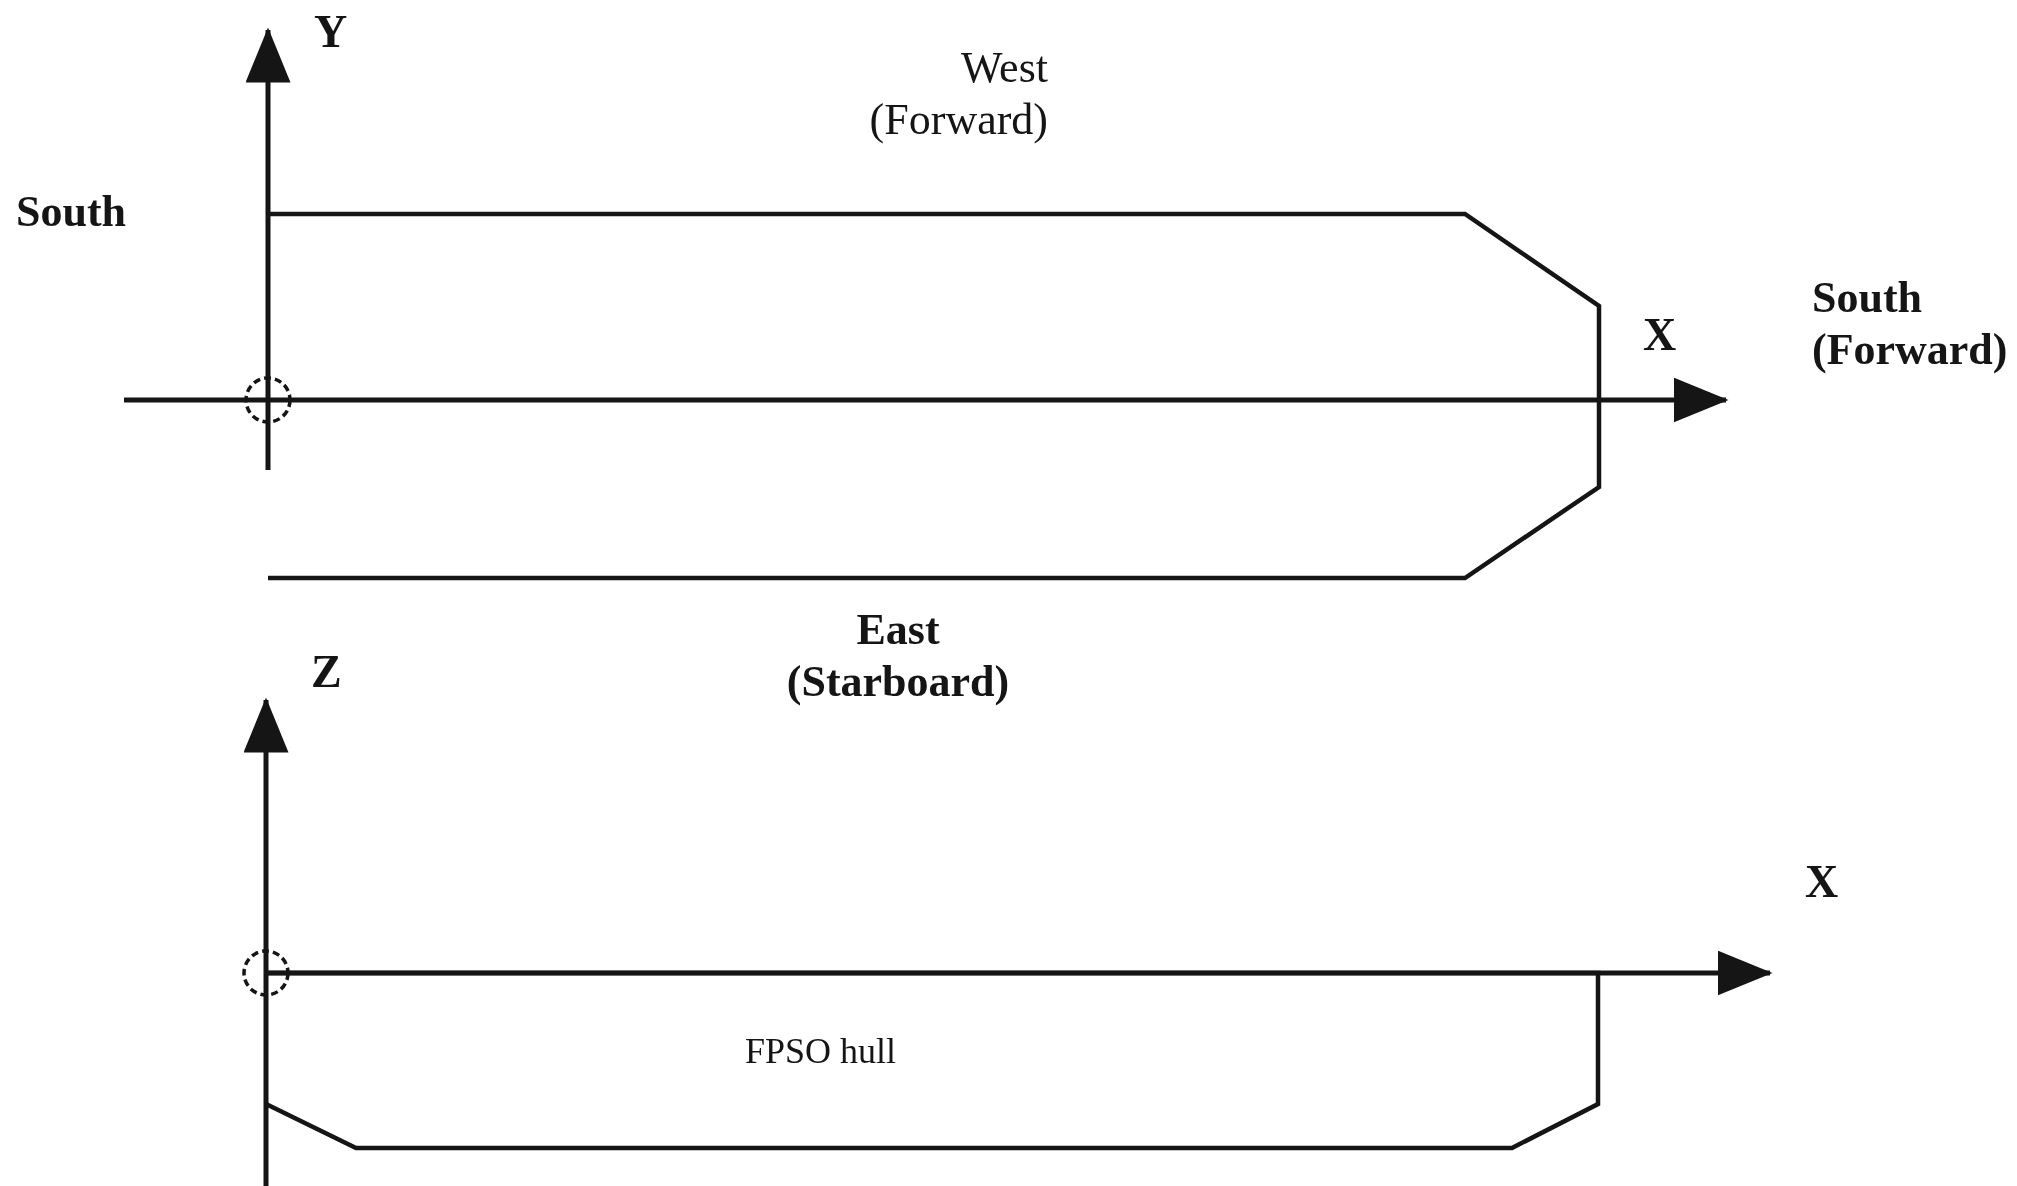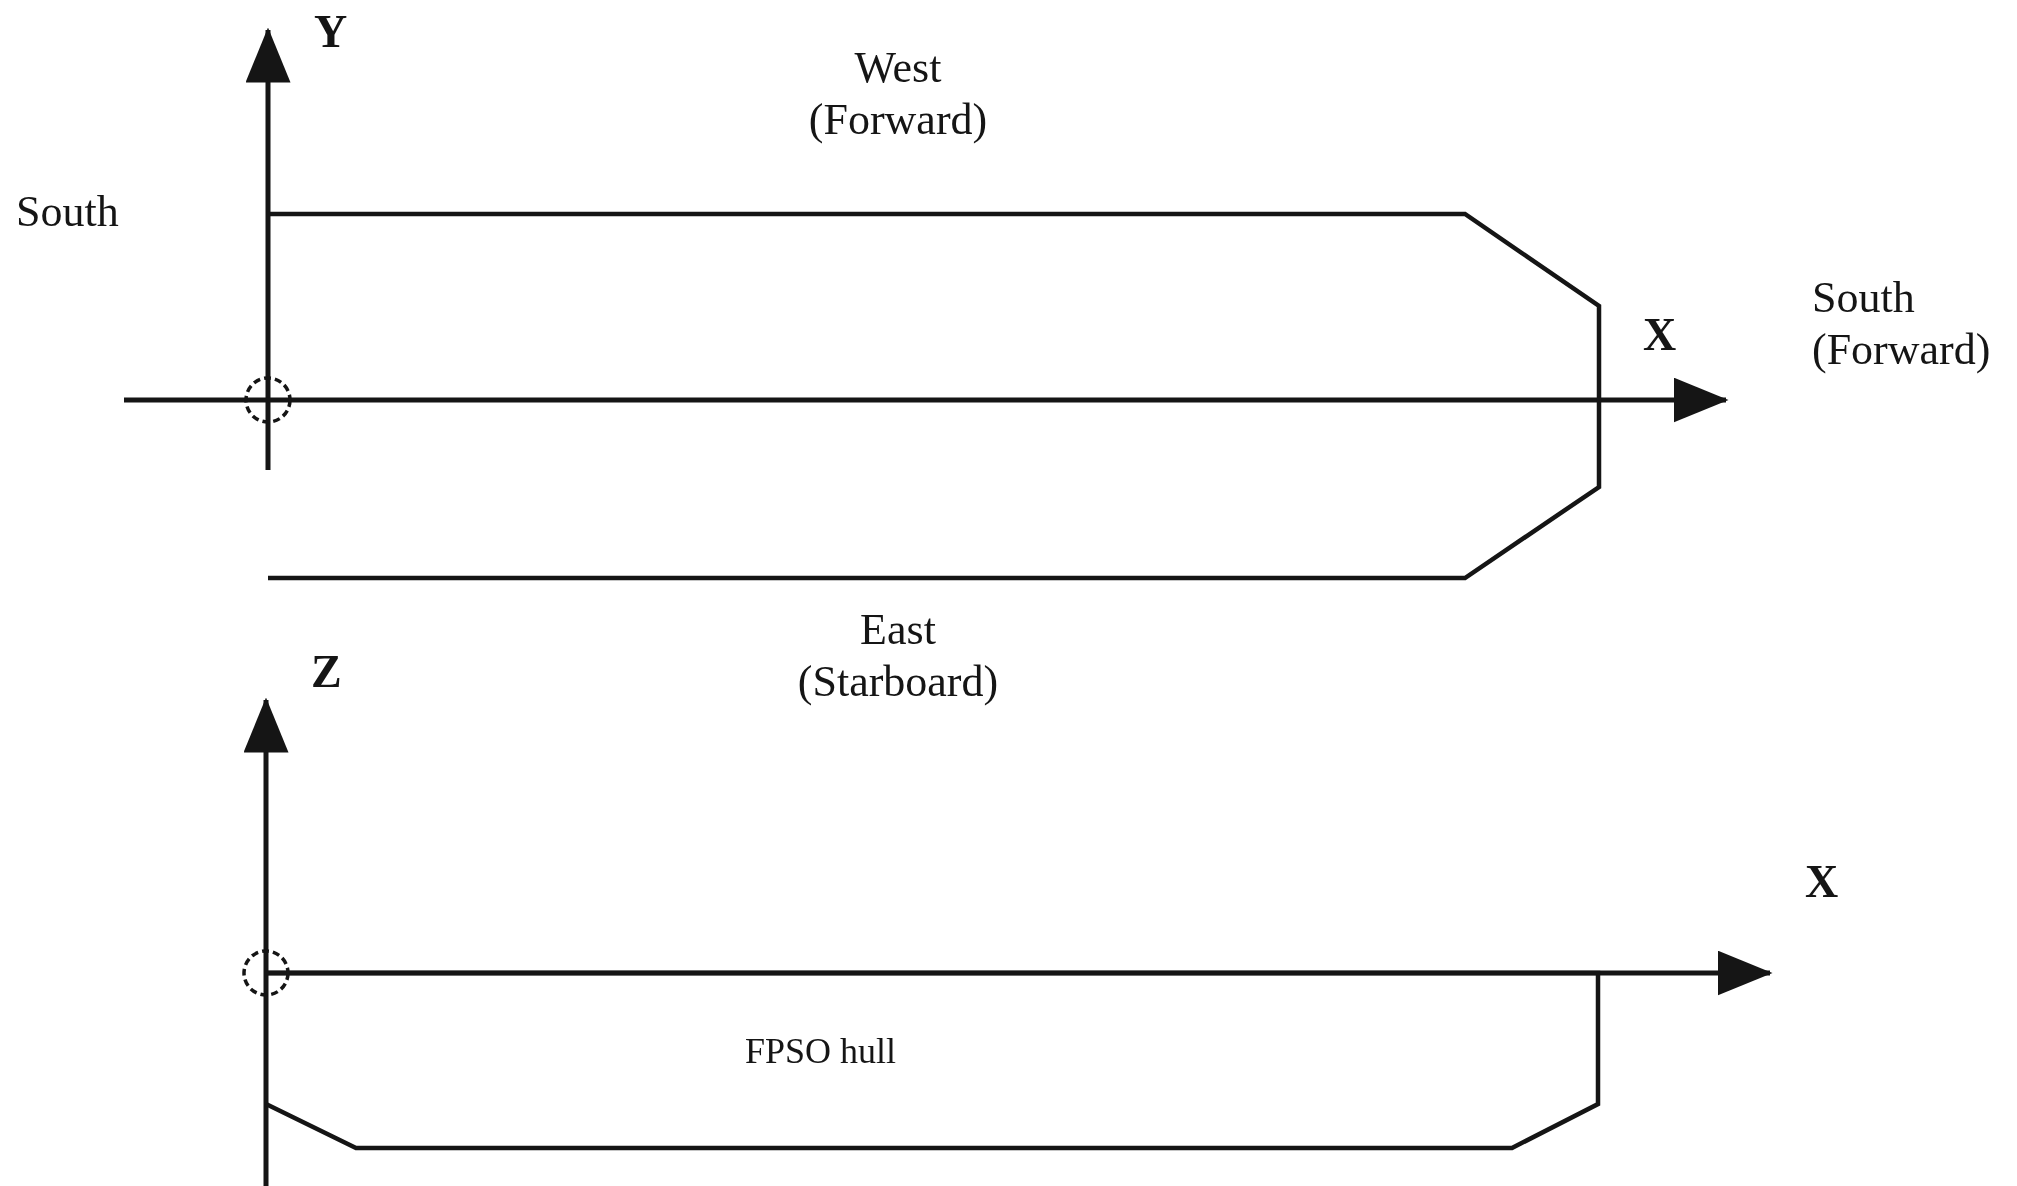--- a/index.html
+++ b/index.html
@@ -34,21 +34,21 @@
     font-size: 46px;
   }
   .lbl-compass {
     font-size: 44px;
     text-align: center;
   }
   .lbl-compass .line2 { display: block; }
   .lbl-hull {
     font-size: 36px;
   }
-  .c-left  { text-align: left; }
+  .c-left  { text-align: left; font-weight: bold; }
   .c-center{ text-align: center; }
 </style>
 </head>
 <body>
 
 <div id="stage">
 
   <svg id="diagram-svg" viewBox="0 0 2017 1186">
     <defs>
       <marker id="arrowhead" markerWidth="11" markerHeight="9" refX="10.5" refY="4.5" orient="auto" markerUnits="strokeWidth">
@@ -90,35 +90,35 @@
       <g>
         <circle cx="266" cy="973" r="22" fill="none" stroke="#151515" stroke-width="3.5" stroke-dasharray="7 4"></circle>
       </g>
     </g>
   </svg>
 
   <div class="lbl lbl-axis" style="left:314px; top:5px;">Y</div>
 
   <div class="lbl lbl-axis" style="left:1643px; top:308px;">X</div>
 
-  <div class="lbl lbl-compass c-center" style="left:748px; top:42px; width:300px;">
+  <div class="lbl lbl-compass c-center" style="left:748px; top:42px; width:300px;text-align:right;">
     <span>West</span>
     <span class="line2">(Forward)</span>
   </div>
 
   <div class="lbl lbl-compass c-left" style="left:16px; top:186px; width:240px;">
     <span>South</span>
   </div>
 
   <div class="lbl lbl-compass c-left" style="left:1812px; top:272px; width:230px;">
     <span>South</span>
     <span class="line2">(Forward)</span>
   </div>
 
-  <div class="lbl lbl-compass c-center" style="left:748px; top:604px; width:300px;">
+  <div class="lbl lbl-compass c-center" style="left:748px; top:604px; width:300px;font-weight:bold;">
     <span>East</span>
     <span class="line2">(Starboard)</span>
   </div>
 
   <div class="lbl lbl-axis" style="left:311px; top:645px;">Z</div>
 
   <div class="lbl lbl-axis" style="left:1805px; top:855px;">X</div>
 
   <div class="lbl lbl-hull" style="left:745px; top:1030px;">FPSO hull</div>
 

